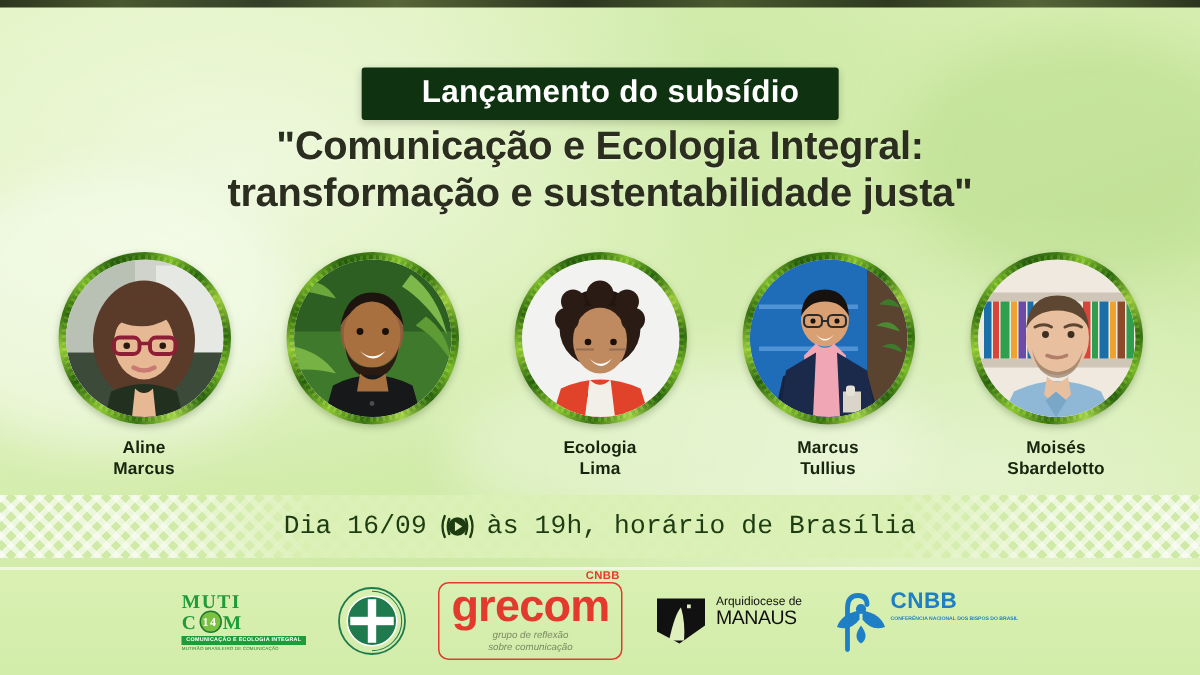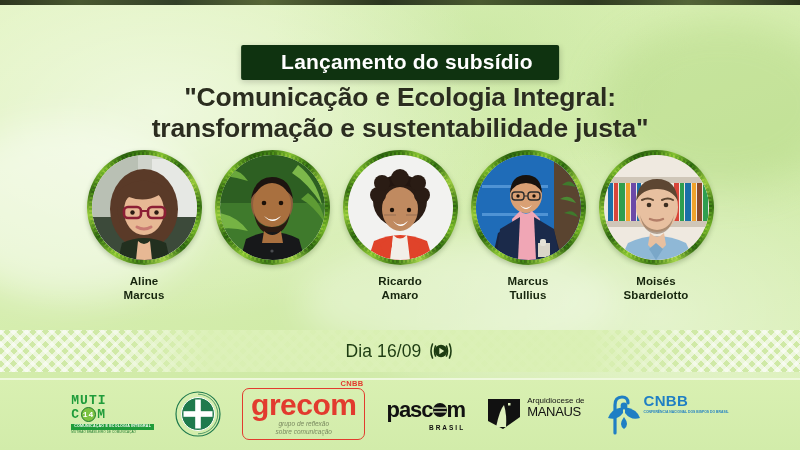--- a/index.html
+++ b/index.html
@@ -57,22 +57,23 @@
     font-size:26.5px;
     font-weight:bold;
     line-height:1.17;
     letter-spacing:-.2px;
     text-shadow:0 1px 1px rgba(255,255,255,.35);
   }
   .title .l2 { display:block; }
 
   
   .speakers {
-    position:absolute; top:150px; left:0; right:0;
+    position:absolute; top:168px; left:0; right:0;
     display:flex; justify-content:center; align-items:flex-start;
+    gap:24px;
   }
   .speaker { width:128px; display:flex; flex-direction:column; align-items:center; }
 
   .ring {
     position:relative;
     width:115px; height:115px;
     border-radius:50%;
     padding:5px;
     background:
       conic-gradient(from 0deg,
@@ -128,39 +129,40 @@
   }
 
   .dateline {
     position:absolute; left:0; right:0; top:330px; height:42px;
     display:flex; align-items:center; justify-content:center; gap:7px;
     color:#1d3c12;
     font-size:17.5px;
     font-weight:400;
     letter-spacing:.1px;
     z-index:3;
+    font-family:Liberation Mono, monospace;
   }
   .live-icon { display:flex; align-items:center; }
 
   
   .footer {
     position:absolute; left:0; right:0; bottom:0; height:72px;
     background:linear-gradient(180deg,#d9f0b2 0%,#d2ecaa 100%);
     display:flex; align-items:center; justify-content:center;
     gap:21px;
   }
   .footer::before {
     content:""; position:absolute; top:0; left:0; right:0; height:2px;
     background:rgba(255,255,255,.55);
   }
   .logo { display:flex; justify-content:center; }
 
   
   .muticom { flex-direction:column; line-height:1; }
-  .mt-row { font-weight:bold; font-size:13px; color:#1f9c3a; letter-spacing:1px; font-family:Liberation Mono, monospace;}
+  .mt-row { font-weight:bold; font-size:13px; color:#1f9c3a; letter-spacing:1px; font-family:Liberation Serif, serif;}
   .mt-row2 { display:flex; align-items:center; gap:1px; }
   .mt-bubble {
     width:15px; height:15px; border-radius:50%;
     background:#7cc242; color:#ffffff; font-size:8px; font-weight:bold;
     display:flex; align-items:center; justify-content:center;
     border:1.5px solid #1f7a2e;
   }
   .mt-sub {
     margin-top:2px; font-size:3.6px; font-weight:bold; color:#ffffff;
     background:#1f9c3a; padding:1px 3px; letter-spacing:.2px; white-space:nowrap;
@@ -315,22 +317,22 @@
               <path d="M36 60 h12 M58 60 h12" stroke="#6b5140" stroke-width="1.2" opacity=".5"></path>
               <path d="M26 86 q26 -12 53 0 l6 19 H20z" fill="#e0432a"></path>
               <path d="M45 80 q7 7 14 0 l3 25 h-20z" fill="#f2efe8"></path>
               <path d="M44 82 l-12 7 6 16 6 -14z" fill="#e0432a"></path>
               <path d="M61 82 l12 7 -6 16 -6 -14z" fill="#e0432a"></path>
             </g>
           </svg>
         </div>
       </div>
       <div class="sname">
-        <span>Ricardo</span><br>
-        <span>Amaro</span>
+        <span>Ecologia</span><br>
+        <span>Lima</span>
       </div>
     </div>
 
     <div class="speaker">
       <div class="ring">
         <div class="photo">
           <svg viewBox="0 0 105 105" aria-hidden="true">
             <defs>
                 <clipPath id="c4">
                   <circle cx="52.5" cy="52.5" r="52.5"></circle>
@@ -430,20 +432,21 @@
     <span class="live-icon">
       <svg width="26" height="20" viewBox="0 0 26 20" aria-hidden="true">
         <path d="M4.5 3 Q1.5 10 4.5 17" stroke="#1d3c12" stroke-width="1.6" fill="none" stroke-linecap="round"></path>
         <path d="M7.5 5 Q5.5 10 7.5 15" stroke="#1d3c12" stroke-width="1.6" fill="none" stroke-linecap="round"></path>
         <path d="M21.5 3 Q24.5 10 21.5 17" stroke="#1d3c12" stroke-width="1.6" fill="none" stroke-linecap="round"></path>
         <path d="M18.5 5 Q20.5 10 18.5 15" stroke="#1d3c12" stroke-width="1.6" fill="none" stroke-linecap="round"></path>
         <circle cx="13" cy="10" r="6.2" fill="#1d3c12"></circle>
         <path d="M11.3 6.8 L16.2 10 L11.3 13.2 Z" fill="#dff0bd"></path>
       </svg>
     </span>
+    <span>às 19h, horário de Brasília</span>
   </div>
 
   <div class="footer">
 
     <div class="logo muticom">
       <div class="mt-row">MUTI</div>
       <div class="mt-row mt-row2">
         <span>C</span>
         <span class="mt-bubble">14</span>
         <span>M</span>
@@ -465,31 +468,20 @@
 
     <div class="logo grecom">
       <span class="grecom-cnbb">CNBB</span>
       <div class="grecom-box">
         <div class="grecom-word">grecom</div>
         <div class="grecom-sub">grupo de reflexão</div>
         <div class="grecom-sub">sobre comunicação</div>
       </div>
     </div>
 
-    <div class="logo pascom">
-      <div class="pascom-word">
-        <span>pasc</span>
-        <svg width="16" height="16" viewBox="0 0 16 16" aria-hidden="true" style="margin:0 -1px;">
-          <circle cx="8" cy="8" r="7" fill="#111"></circle>
-          <path d="M1.6 6.2h12.8M1.6 9.8h12.8" stroke="#dff0bd" stroke-width="1.3"></path>
-        </svg>
-        <span>m</span>
-      </div>
-      <div class="pascom-sub">BRASIL</div>
-    </div>
 
     <div class="logo manaus">
       <svg width="36" height="34" viewBox="0 0 36 34" aria-hidden="true">
         <path d="M2 2 h32 v18 l-17 12 -15 -8z" fill="#111"></path>
         <path d="M10 30 q4 -18 8 -22 q3 10 2 22z" fill="#dff0bd"></path>
         <path d="M22 6 h2.5 v2.5 h-2.5z" fill="#dff0bd"></path>
       </svg>
       <div class="manaus-txt">
         <div class="manaus-l1">Arquidiocese de</div>
         <div class="manaus-l2">MANAUS</div>

